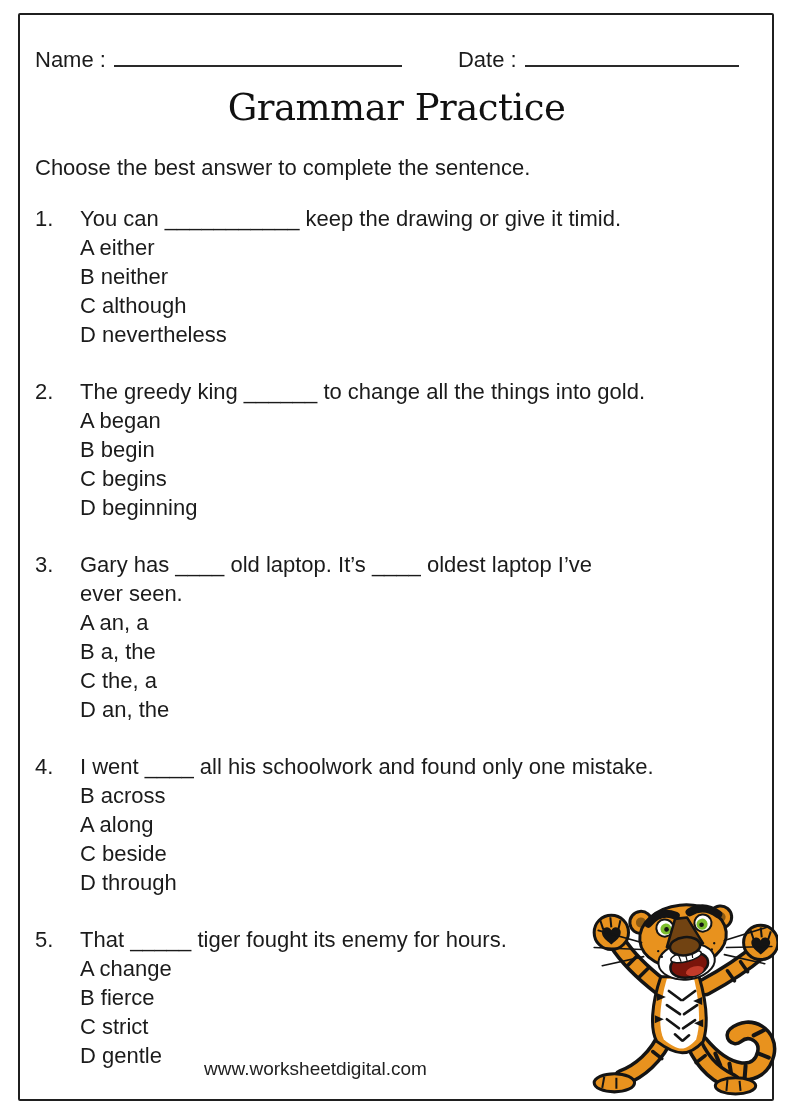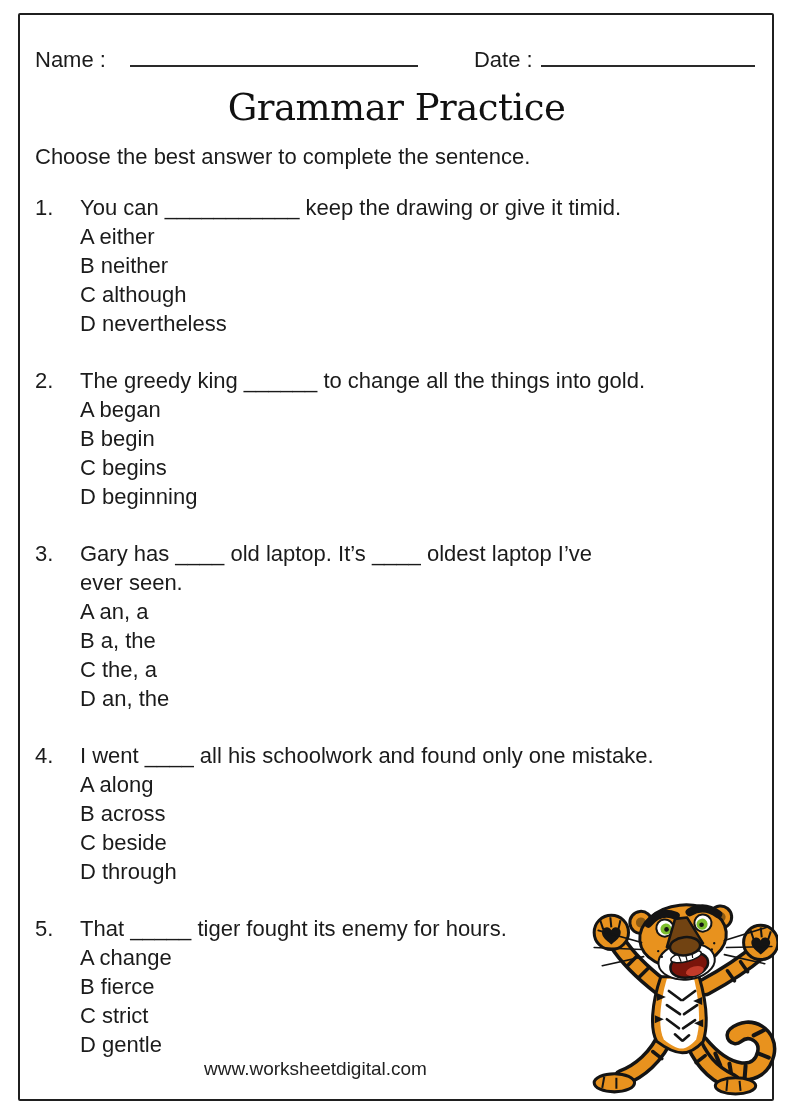--- a/index.html
+++ b/index.html
@@ -32,35 +32,35 @@
   }
   .blank-line {
     display: inline-block;
     border-bottom: 2px solid #2a2a2a;
     height: 20px;
     margin-left: 8px;
   }
   .name-line { width: 288px; }
   .date-line { width: 214px; }
   .date-group { margin-left: 56px; display: flex; align-items: baseline; }
-  .name-group { display: flex; align-items: baseline; gap: 16px; }
+  .name-group { display: flex; align-items: baseline; }
   
   .page-title {
     text-align: center;
     font-family: "DejaVu Serif", serif;
     font-weight: 400;
     font-size: 37px;
     letter-spacing: -0.5px;
     color: #111;
     margin-top: 15px;
     line-height: 1.1;
   }
   .instructions {
     font-size: 22px;
-    margin-top: 15px;
+    margin-top: 26px;
     color: #1b1b1b;
   }
   
   .questions { margin-top: 23px; }
   .question {
     display: flex;
     font-size: 22px;
     line-height: 29px;
     margin-bottom: 28px;
   }
@@ -137,22 +137,22 @@
         <div>B a, the</div>
         <div>C the, a</div>
         <div>D an, the</div>
       </div>
     </div>
 
     <div class="question">
       <div class="q-num">4.</div>
       <div class="q-body">
         <div class="q-text">I went ____ all his schoolwork and found only one mistake.</div>
+        <div>B across</div>
         <div>A along</div>
-        <div>B across</div>
         <div>C beside</div>
         <div>D through</div>
       </div>
     </div>
 
     <div class="question">
       <div class="q-num">5.</div>
       <div class="q-body">
         <div class="q-text">That _____ tiger fought its enemy for hours.</div>
         <div>A change</div>

